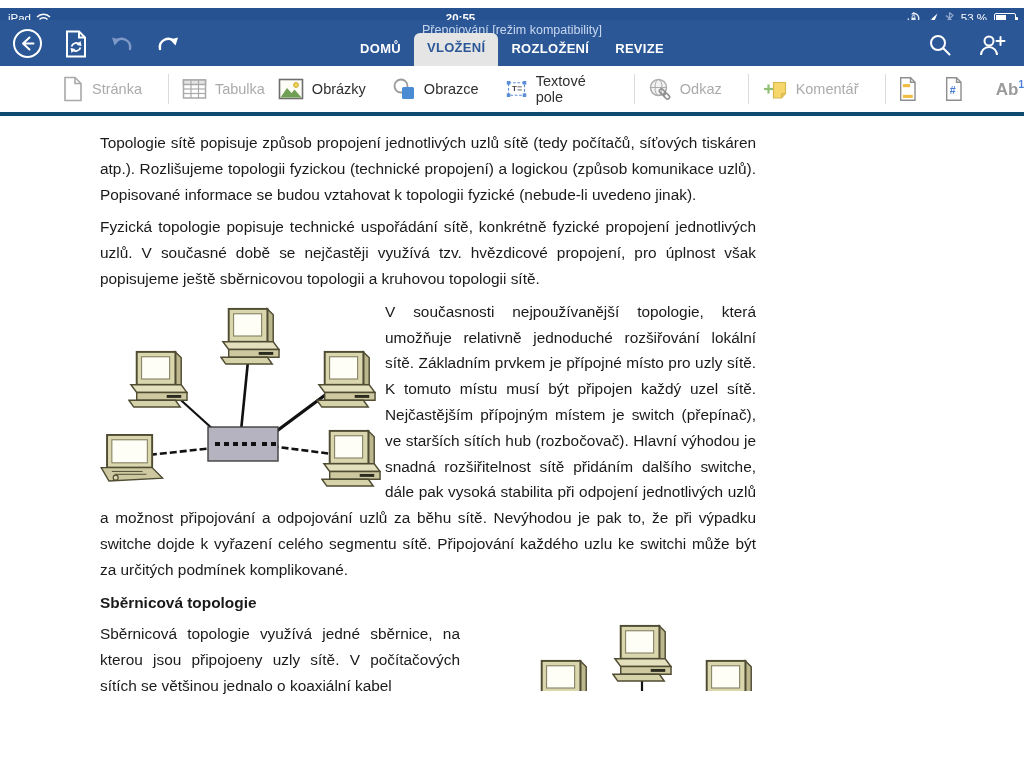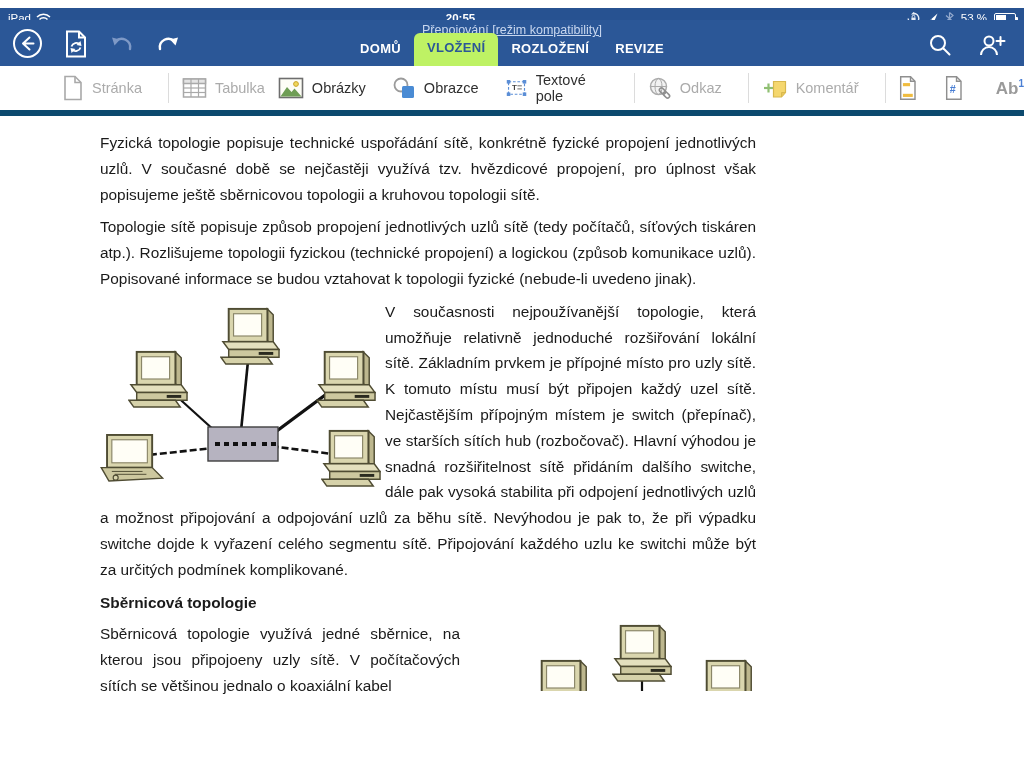--- a/index.html
+++ b/index.html
@@ -14,33 +14,33 @@
   .sb-left { position:absolute; left:8px; top:0; height:20px; display:flex; align-items:center; gap:5px; }
   .sb-center { position:absolute; left:0; width:921px; text-align:center; font-weight:bold; font-size:11.5px; }
   .sb-right { position:absolute; right:8px; top:0; height:20px; display:flex; align-items:center; gap:7px; }
   .battery { width:22px; height:10px; border:1px solid #fff; border-radius:2px; position:relative; }
   .battery:after { content:""; position:absolute; right:-3px; top:2.5px; width:2px; height:4px; background:#fff; border-radius:0 1px 1px 0; }
   .battery .fill { position:absolute; left:1px; top:1px; bottom:1px; width:50%; background:#fff; }
 
   
   .titlebar { position:absolute; left:0; top:20px; width:1024px; height:46px; background:#2b5797; }
   .doc-title { position:absolute; top:3px; left:0; width:1024px; text-align:center;
-               color:#c8d7ef; font-size:12.5px;text-decoration:underline; }
+               color:#c8d7ef; font-size:12.5px; }
   .nav-left { position:absolute; left:12px; bottom:7px; display:flex; align-items:center; gap:20px; }
   .nav-right { position:absolute; right:18px; bottom:9px; display:flex; align-items:center; gap:26px; }
   .tabs { position:absolute; left:0; bottom:0; width:1024px; display:flex;
           justify-content:center; align-items:flex-end; gap:0; }
   .tab { color:#fff; font-size:13px; font-weight:600; letter-spacing:.3px;
          padding:7px 13px 10px 13px; cursor:default; }
-  .tab.active { background:#bef264; color:#2b5797; border-radius:6px 6px 0 0; padding-bottom:11px; }
+  .tab.active { background:#e5e5e5; color:#2b5797; border-radius:6px 6px 0 0; padding-bottom:11px; }
   .navicon { display:block; }
 
   
   .ribbon { position:absolute; left:0; top:66px; width:1024px; height:50px; background:#fff;
-            border-bottom:6px solid #0c4a6e; display:flex; align-items:center; padding-left:62px; }
+            border-bottom:4px solid #0c4a6e; display:flex; align-items:center; padding-left:62px; }
   .rbtn { display:flex; align-items:center; gap:8px; margin-right:13px; font-size:14.5px; color:#2f2f2f; }
   .rbtn.disabled { color:#ababab; }
   .rsep { width:1px; height:30px; background:#dcdcdc; margin:0 13px; }
   .ab-btn { font-size:17px; color:#9a9a9a; margin-left:10px;font-weight:bold; }
   .ab-btn sup { color:#4a7fd4; font-size:10px; }
 
   
   .doc { position:absolute; left:0; top:117px; width:1024px; height:651px; background:#fff;
          overflow:hidden; padding:13px 268px 0 100px;
          font-size:15.4px; line-height:25.8px; color:#1a1a1a; }
@@ -248,23 +248,23 @@
       <text x="6.5" y="20" font-size="12" font-weight="bold" fill="#4a7fd4" font-family="Liberation Sans, sans-serif">#</text>
     </svg>
 
     <div class="ab-btn">
       <span>Ab</span><sup>1</sup>
     </div>
   </div>
 
   <div class="doc">
 
+    <p>Topologie sítě popisuje způsob propojení jednotlivých uzlů sítě (tedy počítačů, síťových tiskáren atp.). Rozlišujeme topologii fyzickou (technické propojení) a logickou (způsob komunikace uzlů). Popisované informace se budou vztahovat k topologii fyzické (nebude-li uvedeno jinak).</p>
+
     <p>Fyzická topologie popisuje technické uspořádání sítě, konkrétně fyzické propojení jednotlivých uzlů. V současné době se nejčastěji využívá tzv. hvězdicové propojení, pro úplnost však popisujeme ještě sběrnicovou topologii a kruhovou topologii sítě.</p>
-
-    <p>Topologie sítě popisuje způsob propojení jednotlivých uzlů sítě (tedy počítačů, síťových tiskáren atp.). Rozlišujeme topologii fyzickou (technické propojení) a logickou (způsob komunikace uzlů). Popisované informace se budou vztahovat k topologii fyzické (nebude-li uvedeno jinak).</p>
 
 
     <p>
       <svg class="fig-star" viewBox="0 0 285 190" width="285" height="190">
 
         <line x1="150" y1="40" x2="140" y2="140" stroke="#111" stroke-width="2.6"></line>
         <line x1="62" y1="82" x2="126" y2="140" stroke="#111" stroke-width="2.2"></line>
         <line x1="244" y1="80" x2="166" y2="138" stroke="#111" stroke-width="3.4"></line>
         <line x1="30" y1="156" x2="122" y2="146" stroke="#111" stroke-width="2.6" stroke-dasharray="7 3"></line>
         <line x1="248" y1="155" x2="170" y2="145" stroke="#111" stroke-width="2.6" stroke-dasharray="7 3"></line>

